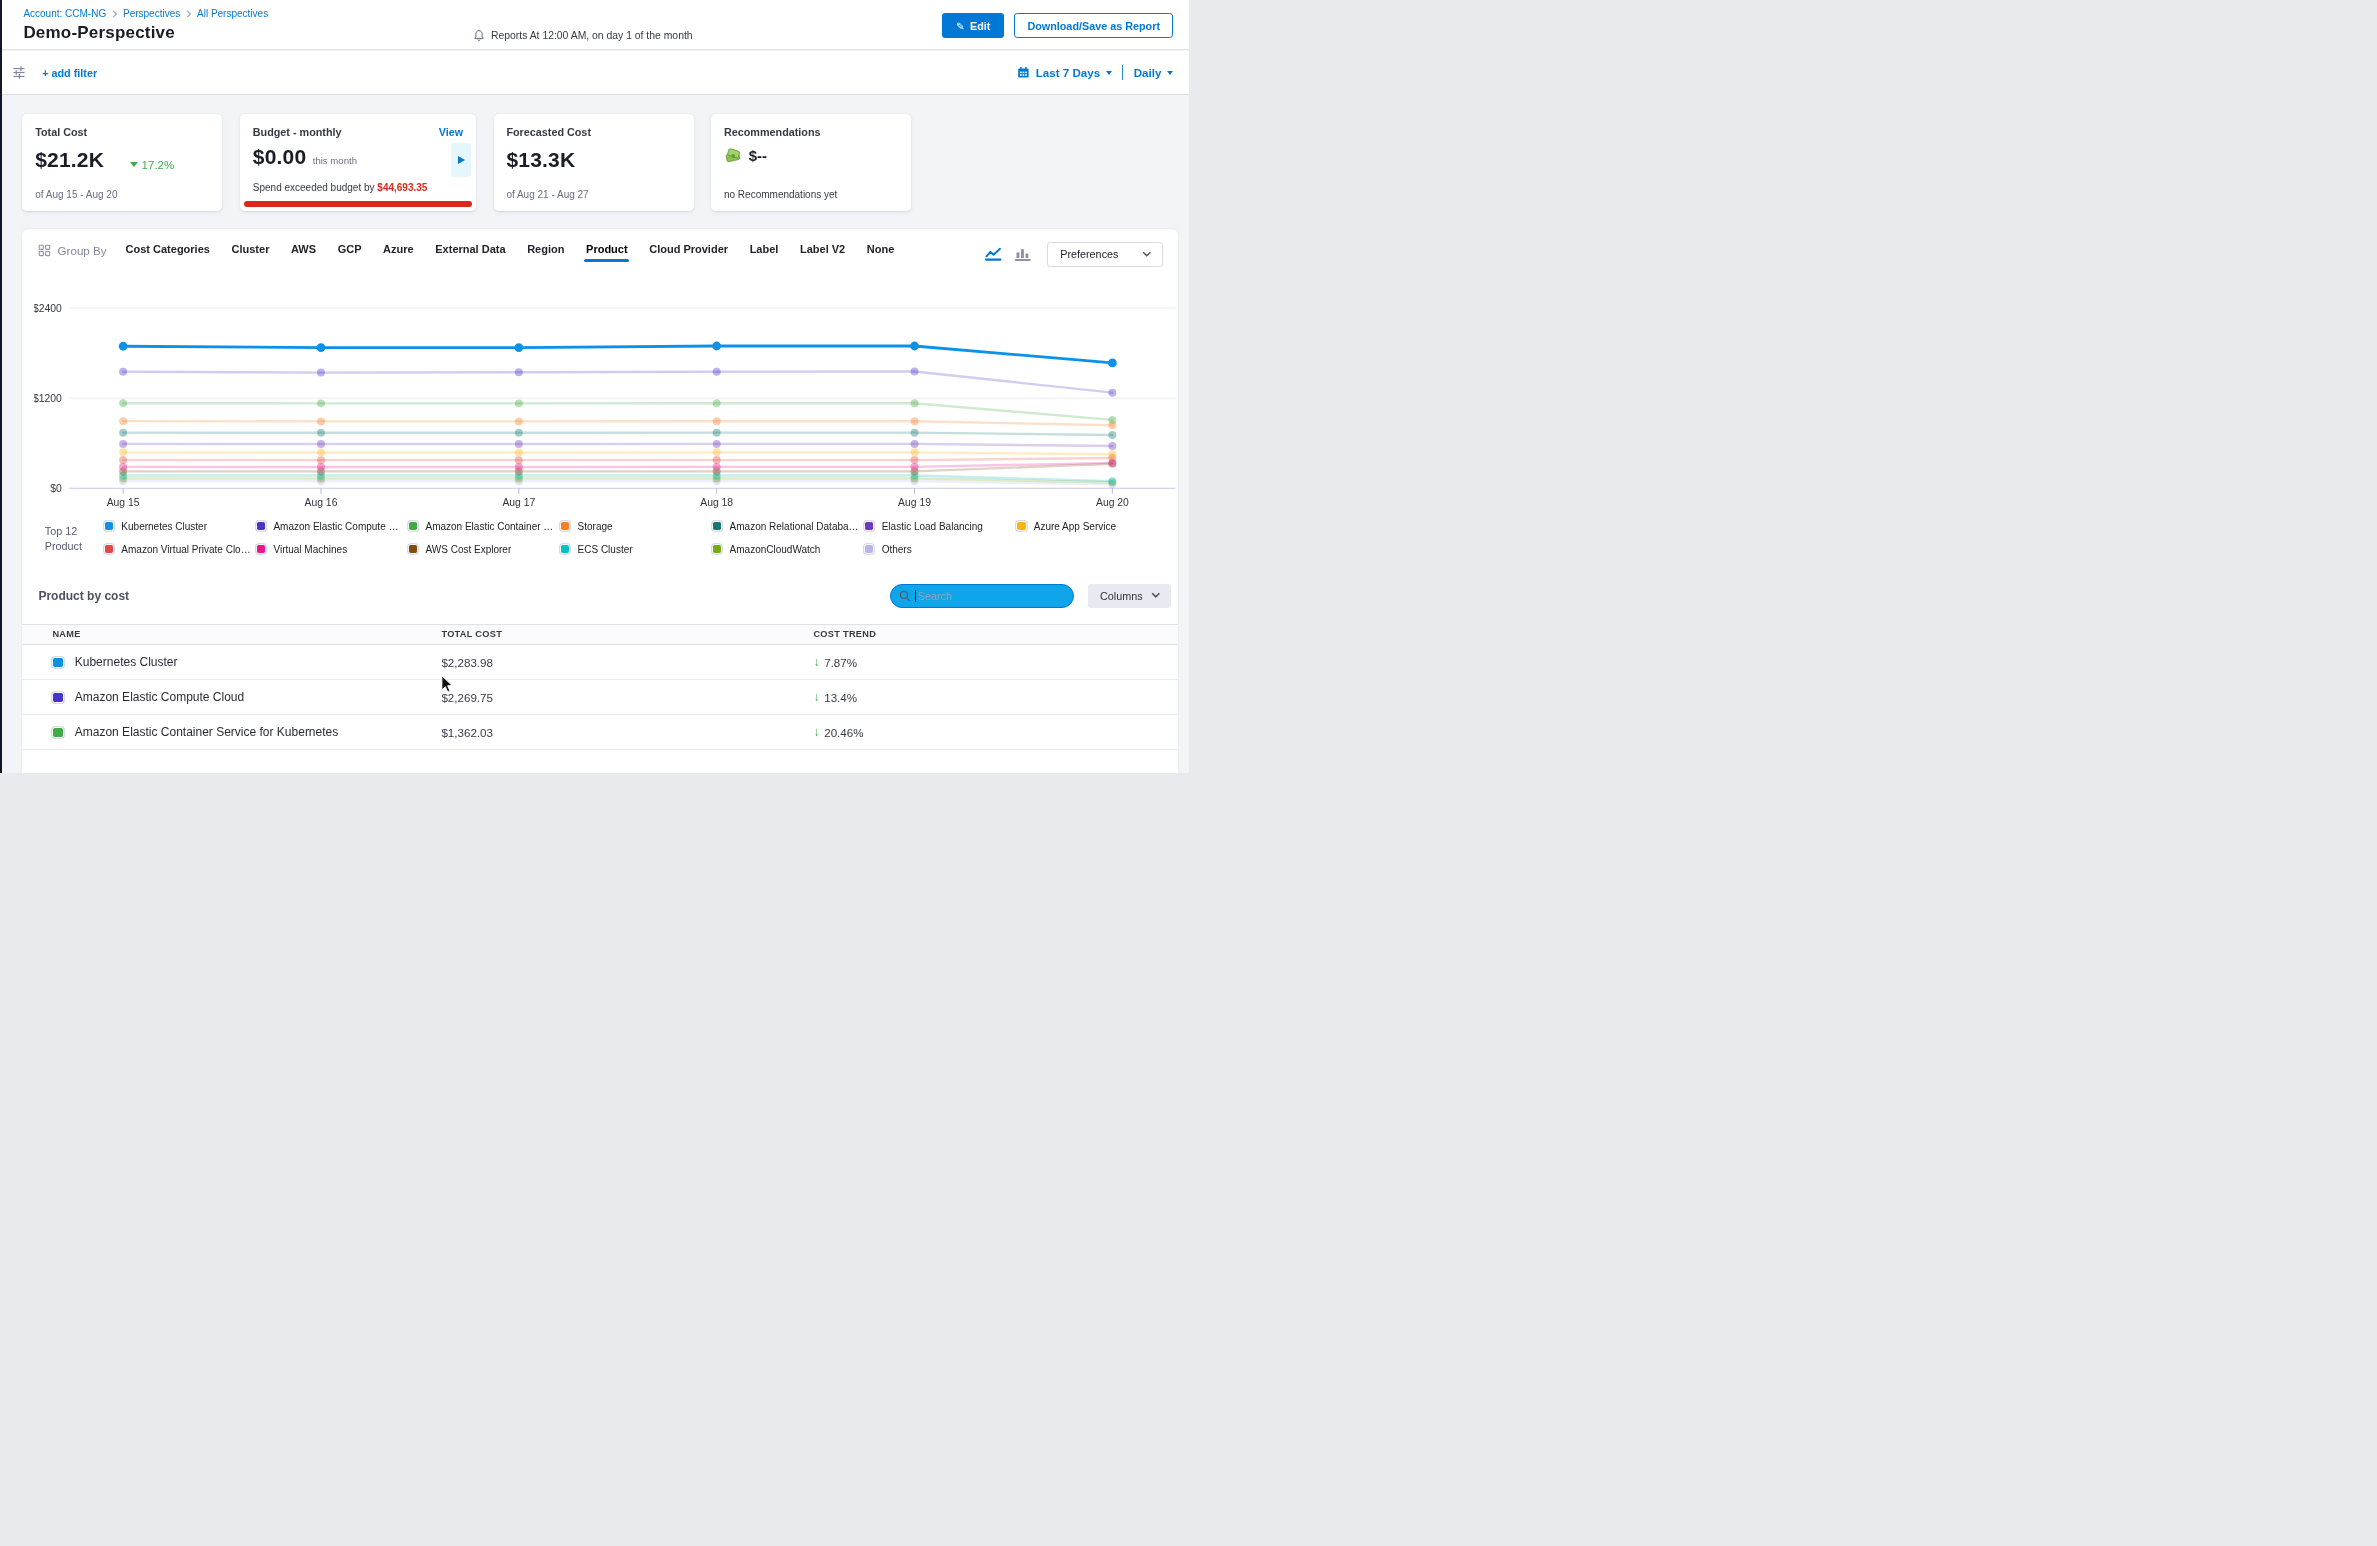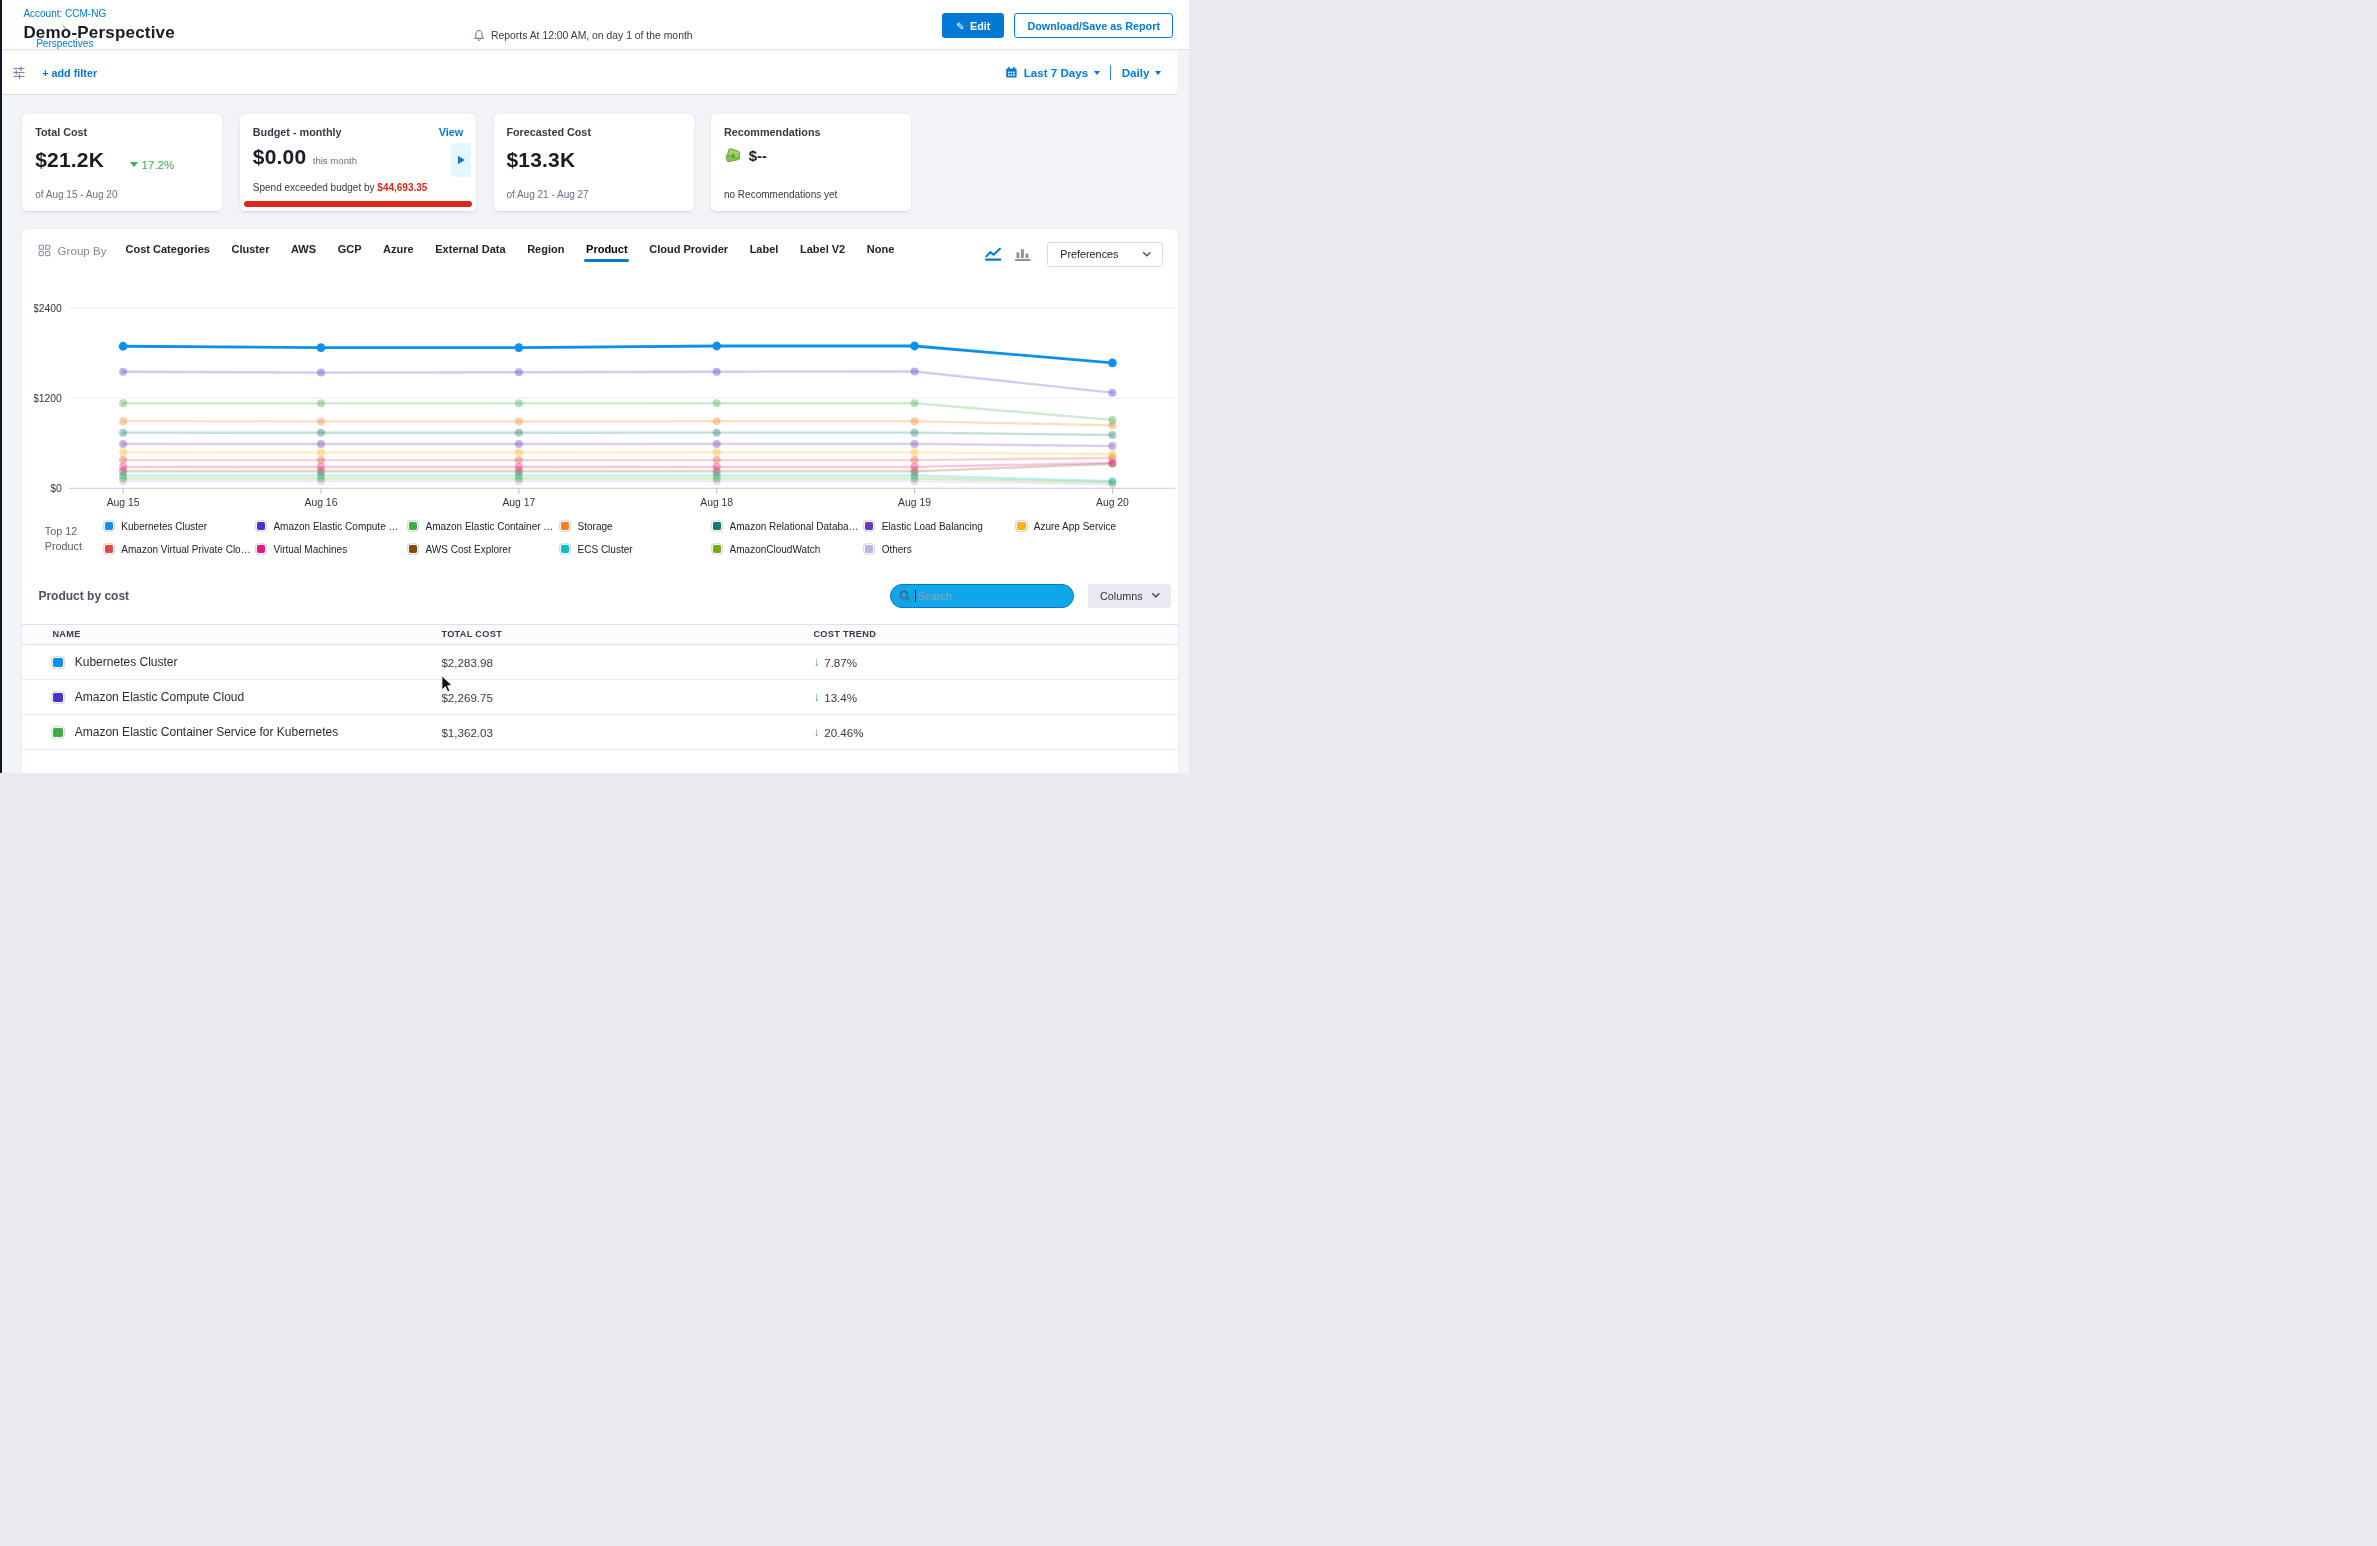--- a/index.html
+++ b/index.html
@@ -3,32 +3,32 @@
 <meta charset="utf-8">
 <style>
   * { margin:0; padding:0; box-sizing:border-box; }
   html,body { width:100%; height:100%; }
   body { font-family:"Liberation Sans","DejaVu Sans",sans-serif; background:#e9eaee; }
   .page { position:relative; width:1189px; height:773px; background:#f3f4f7; overflow:hidden; }
   .left-strip { position:absolute; left:0; top:0; bottom:0; width:2.4px; background:#101828; z-index:10; }
 
   
   .hdr { position:absolute; left:2.4px; right:0; top:0; height:50px; background:#fff; border-bottom:0.8px solid #e0e1e9; }
-  .bc { position:absolute; left:21px; top:8px; font-size:10px; display:flex; align-items:center; gap:5.6px;flex-direction:column; }
+  .bc { position:absolute; left:21px; top:8px; font-size:10px; display:flex; align-items:center; gap:5.6px; }
   .bc a { color:#0278d5; text-decoration:none; cursor:pointer; }
   .bc svg { display:block; }
   .page-title { position:absolute; left:21px; top:23px; font-size:17px; font-weight:700; color:#1c1c28; letter-spacing:0.2px; }
   .reports { position:absolute; left:471px; top:29px; display:flex; align-items:center; gap:5.6px; font-size:10.4px; color:#383946; }
   .hdr-actions { position:absolute; right:16px; top:12.8px; display:flex; gap:10.4px; }
   .btn-primary { display:flex; align-items:center; gap:5.6px; height:25.6px; padding:0 13.6px; background:#0278d5; color:#fff; border:none; border-radius:3.2px; font-size:10.8px; font-weight:700; font-family:inherit; cursor:pointer; }
   .btn-outline { height:25.6px; padding:0 12px; background:#fff; color:#0278d5; border:0.8px solid #0278d5; border-radius:3.2px; font-size:10.8px; font-weight:700; font-family:inherit; cursor:pointer; }
   .pencil { font-size:10.4px; }
 
   
-  .fbar { position:absolute; left:2.4px; right:12px; top:51px; height:44px; background:#fff; border-bottom:0.8px solid #d9dbe8; display:flex; align-items:center; padding:0 16px 0 8.8px;text-align:right; }
+  .fbar { position:absolute; left:2.4px; right:0; top:51px; height:44px; background:#fff; border-bottom:0.8px solid #d9dbe8; display:flex; align-items:center; padding:0 16px 0 8.8px;text-align:right; }
   .add-filter { color:#0278d5; font-size:10.8px; font-weight:700; margin-left:15px; text-decoration:none; cursor:pointer; }
   .fbar .spacer { flex:1; }
   .daterange,.granularity { display:flex; align-items:center; gap:5.6px; color:#0278d5; font-size:11.6px; font-weight:700; cursor:pointer; }
   .caret-dn { width:0; height:0; border-left:3.6px solid transparent; border-right:3.6px solid transparent; border-top:4.4px solid #0278d5; margin-top:1.6px; }
   .vbar { width:1.2px; height:14.4px; background:#0278d5; margin:0 10.4px; opacity:.85; }
 
   
   .main { position:absolute; left:2.4px; right:0; top:96px; bottom:0; }
   .cards { position:absolute; left:20px; top:17.6px; display:flex; gap:17.6px; }
   .card { position:relative; background:#fff; border-radius:4.8px; height:97px; padding:12px 12.8px; box-shadow:0 0.8px 1.6px rgba(40,41,61,.07),0 1.6px 4px rgba(96,97,112,.09); }

